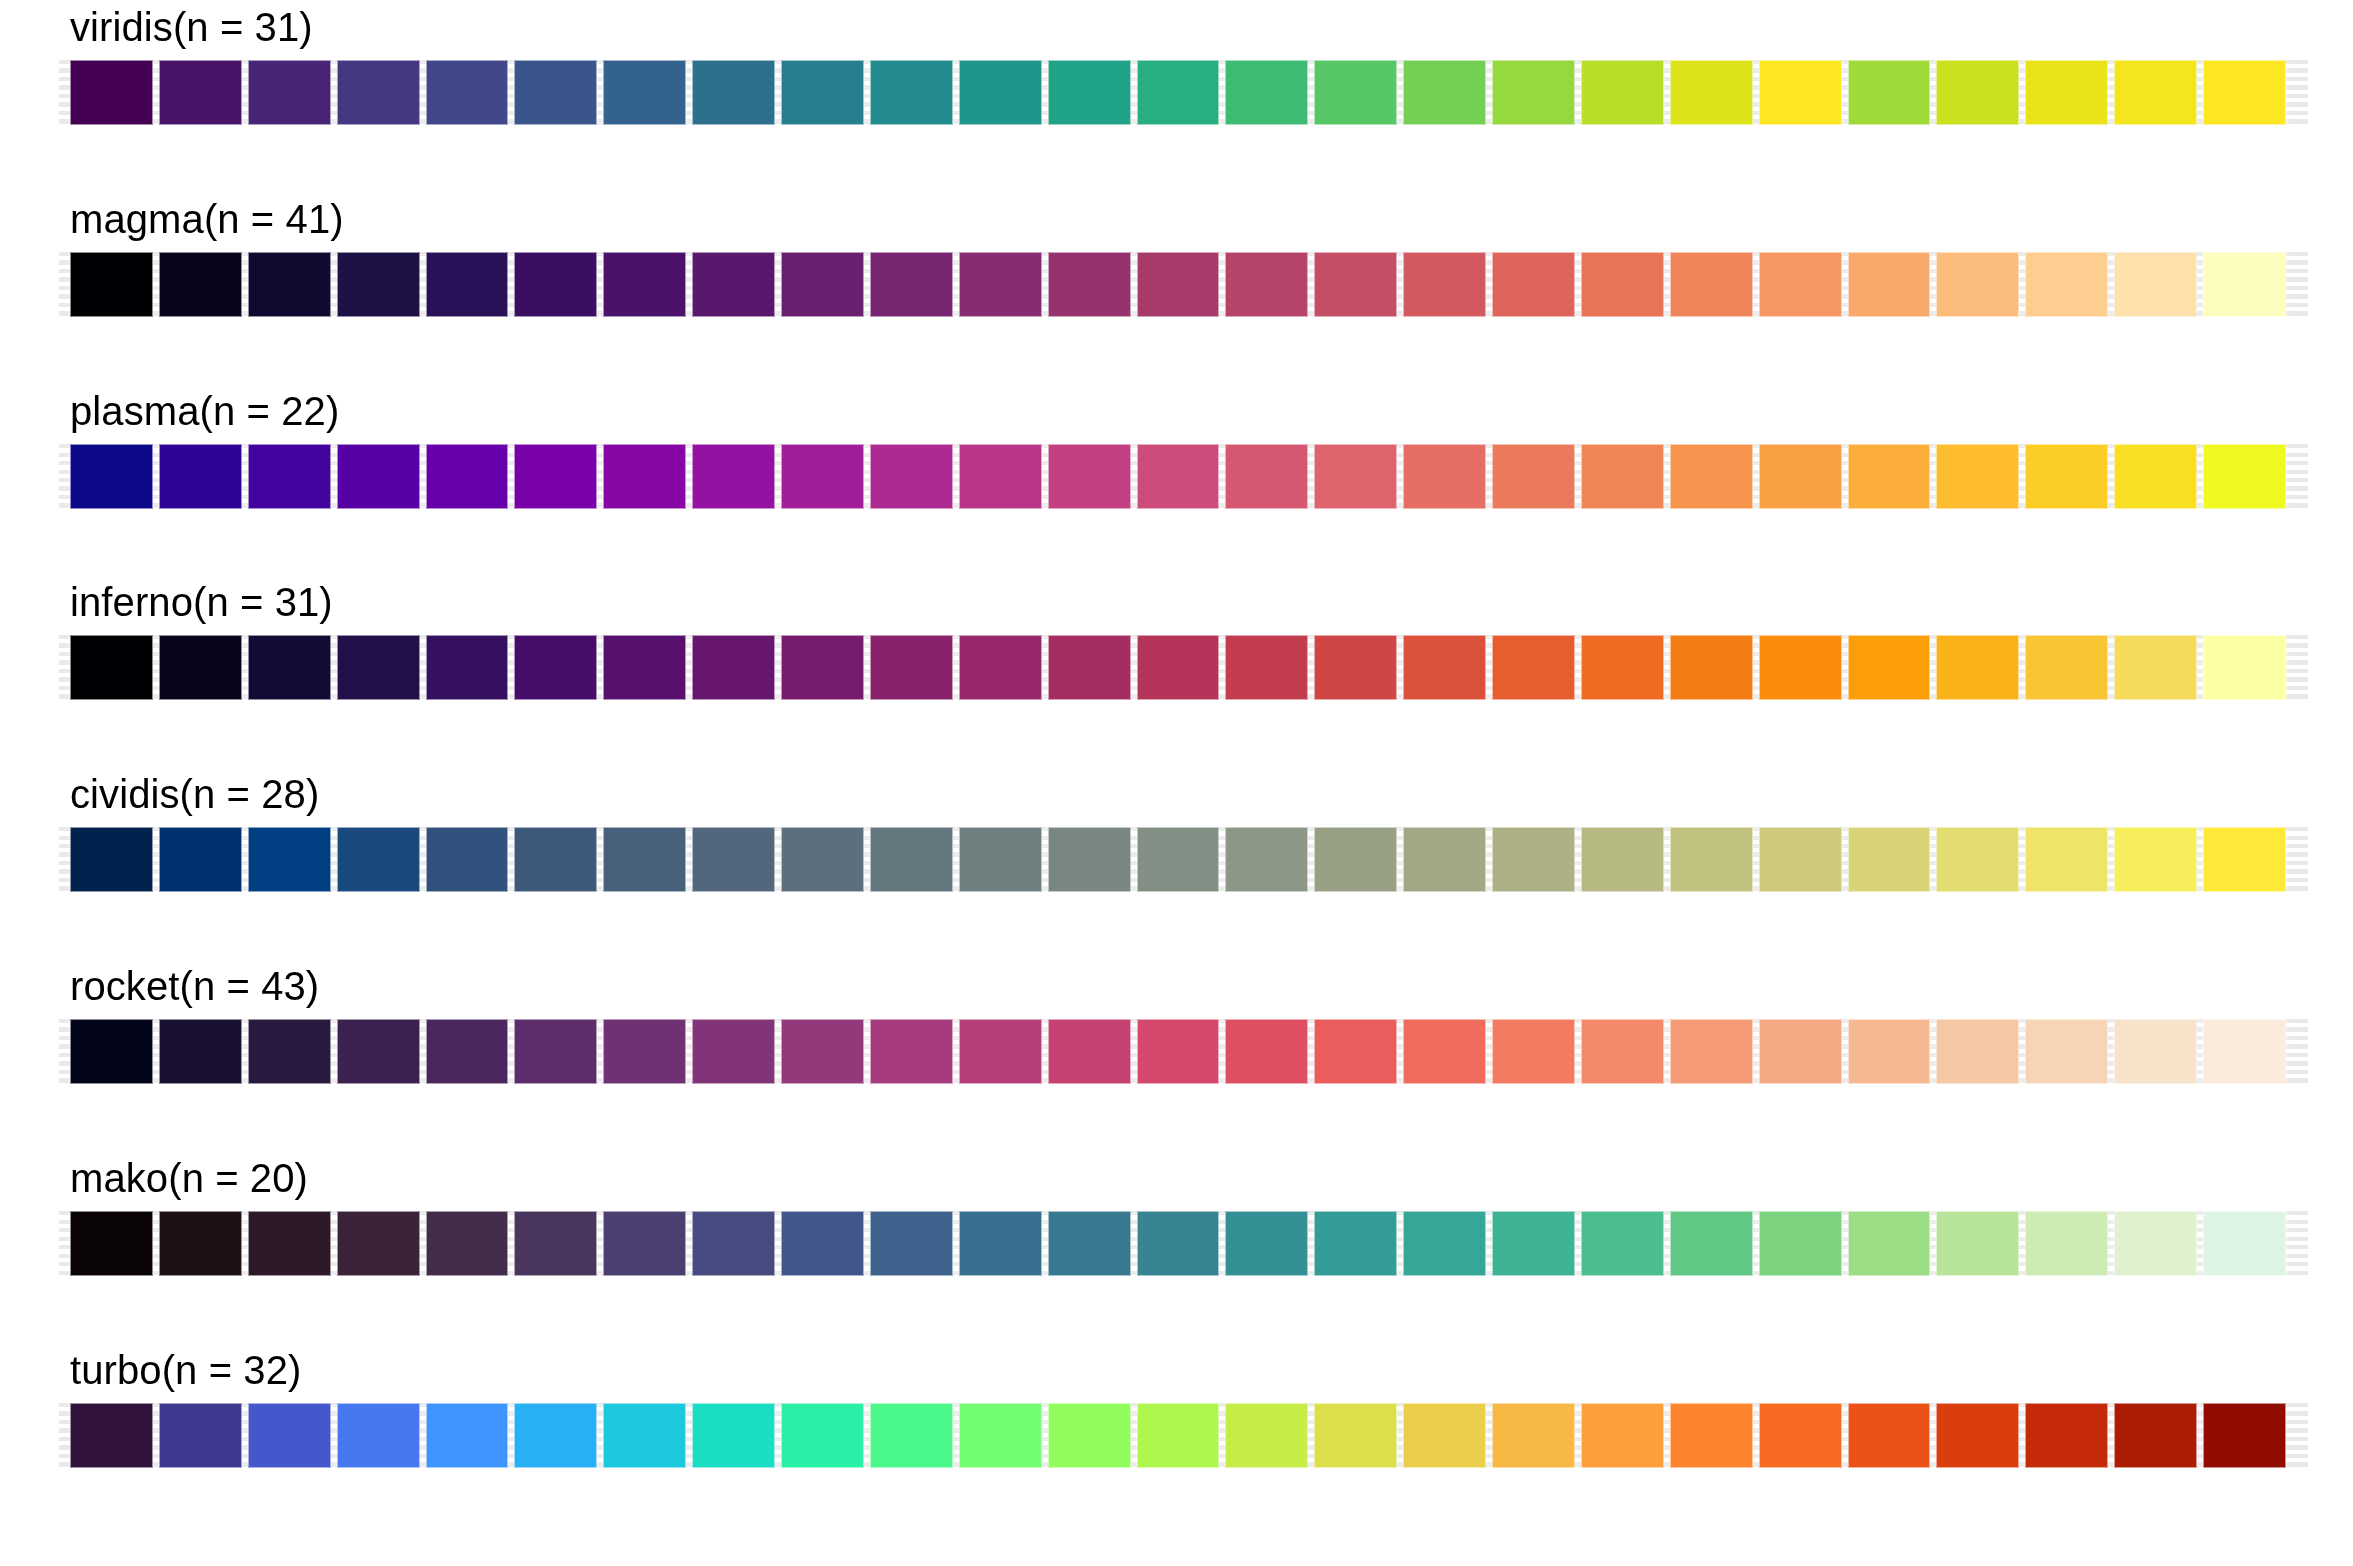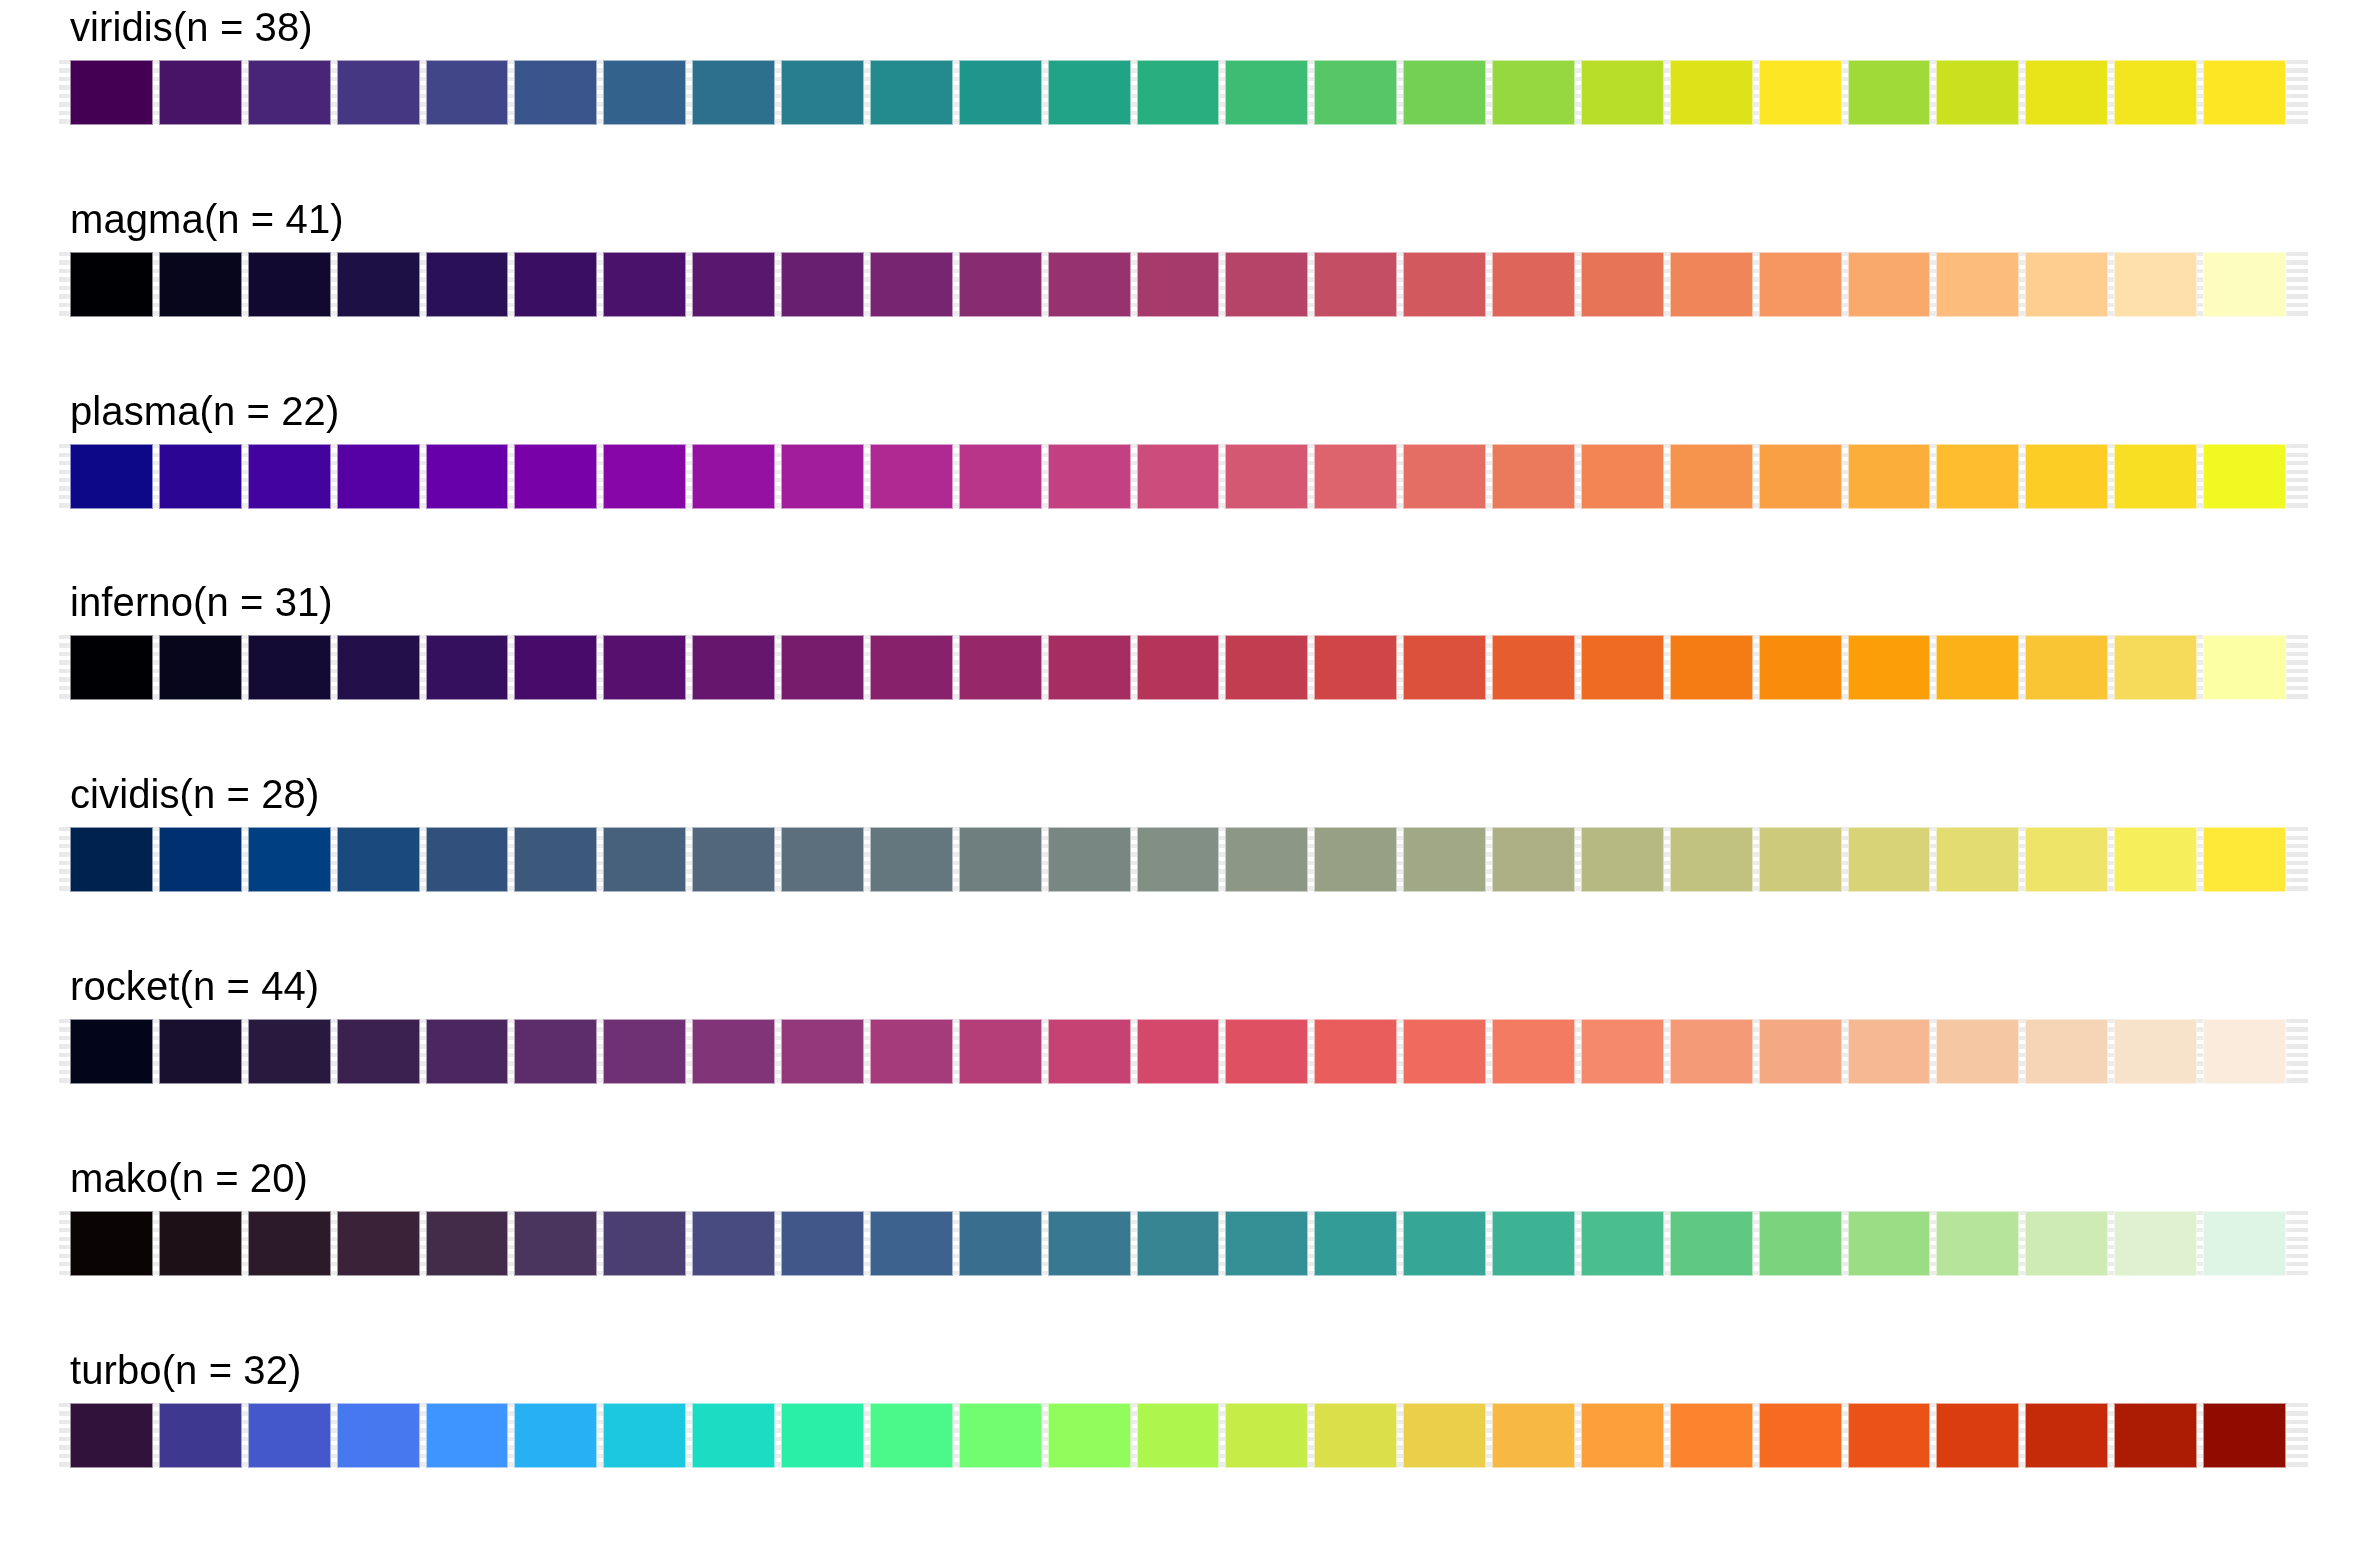--- a/index.html
+++ b/index.html
@@ -101,21 +101,21 @@
     border: 0.9px solid rgba(255,255,255,0.55);
     box-sizing: border-box;
   }
 </style>
 </head>
 <body>
 
 <div id="palette-figure">
 
 <div class="palette-block" style="top: 6.8px;">
-      <div class="palette-label">viridis(n = 38)</div>
+      <div class="palette-label">viridis(n = 31)</div>
       <div class="swatch-axes">
         <div class="hatch hatch-left"></div>
         <div class="hatch hatch-right"></div>
         <div class="swatch-strip">
           <div class="swatch-cell">
             <div class="swatch" title="viridis 1: #440154" style="background-color: rgb(68, 1, 84);"></div>
           </div>
           <div class="swatch-cell">
             <div class="swatch" title="viridis 2: #481467" style="background-color: rgb(72, 20, 103);"></div>
           </div>
@@ -521,21 +521,21 @@
           <div class="swatch-cell">
             <div class="swatch" title="cividis 24: #f7ee5c" style="background-color: rgb(247, 238, 92);"></div>
           </div>
           <div class="swatch-cell">
             <div class="swatch" title="cividis 25: #fee838" style="background-color: rgb(254, 232, 56);"></div>
           </div>
         </div>
       </div>
     </div>
     <div class="palette-block" style="top: 966px;">
-      <div class="palette-label">rocket(n = 44)</div>
+      <div class="palette-label">rocket(n = 43)</div>
       <div class="swatch-axes">
         <div class="hatch hatch-left"></div>
         <div class="hatch hatch-right"></div>
         <div class="swatch-strip">
           <div class="swatch-cell">
             <div class="swatch" title="rocket 1: #03051a" style="background-color: rgb(3, 5, 26);"></div>
           </div>
           <div class="swatch-cell">
             <div class="swatch" title="rocket 2: #18102e" style="background-color: rgb(24, 16, 46);"></div>
           </div>

